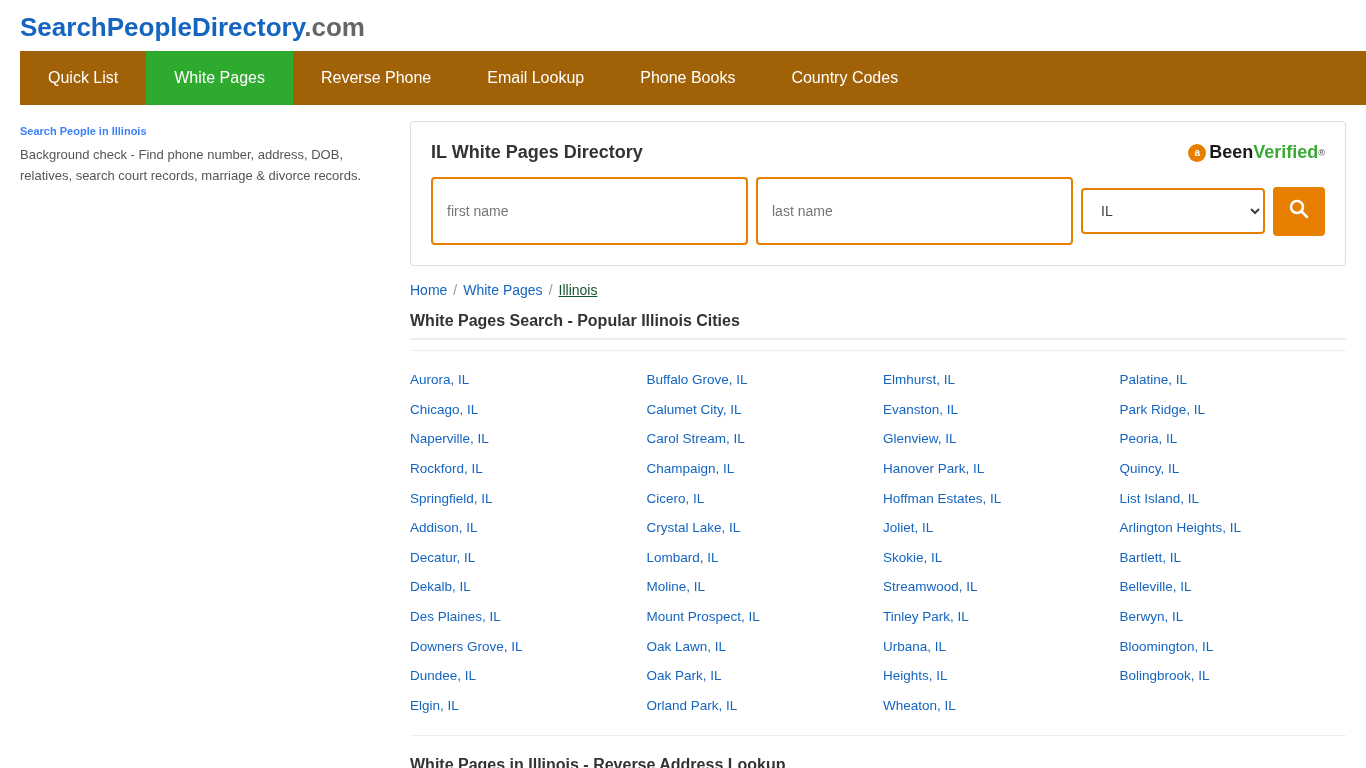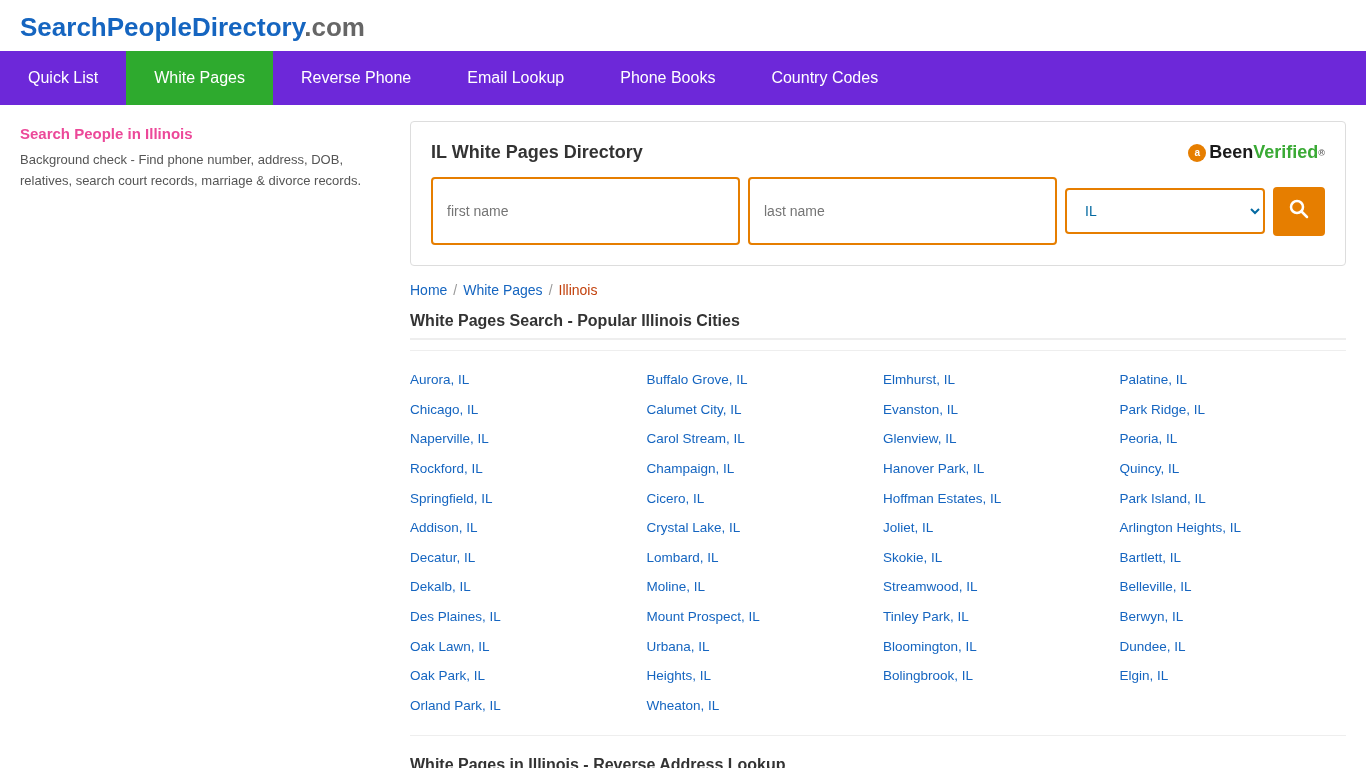--- a/index.html
+++ b/index.html
@@ -5,53 +5,53 @@
     * { margin: 0; padding: 0; box-sizing: border-box; }
     body { font-family: Arial, sans-serif; font-size: 14px; background: #fff; color: #333; }
 
     
     .site-header { padding: 12px 20px 8px 20px; }
     .site-logo { font-size: 26px; font-weight: bold; text-decoration: none; }
     .logo-blue { color: #1565c0; }
     .logo-gray { color: #666; }
 
     
-    .nav-bar { background: #6d28d9; display: flex; }
+    .nav-bar { background: #a16207; display: flex; margin-left: 20px; }
     .nav-item { padding: 18px 28px; color: #fff; font-size: 16px; font-weight: 500; cursor: pointer; text-decoration: none; display: flex; align-items: center; white-space: nowrap; }
     .nav-item.active { background: #2eaa2e; }
 
     
     .page-body { display: flex; padding: 0; }
 
     
     .sidebar { width: 390px; min-width: 390px; padding: 20px 20px 20px 20px; }
-    .sidebar-title { font-size: 15px; font-weight: bold; color: #ec4899; margin-bottom: 8px; }
+    .sidebar-title { font-size: 11px; font-weight: bold; color: #3b82f6; margin-bottom: 8px; }
     .sidebar-desc { font-size: 13px; color: #555; line-height: 1.6; }
 
     
     .main-content { flex: 1; padding: 16px 20px; }
 
     
     .search-panel { border: 1px solid #ddd; border-radius: 4px; padding: 20px; margin-bottom: 16px; background: #fff; }
     .search-panel-title { font-size: 18px; font-weight: bold; color: #333; margin-bottom: 14px; display: flex; justify-content: space-between; }
     .been-verified { display: flex; align-items: center; }
     .bv-circle { width: 18px; height: 18px; border-radius: 50%; background: #e67e00; color: #fff; font-size: 10px; display: inline-flex; align-items: center; justify-content: center; margin-right: 3px; font-weight: bold; }
     .bv-been { color: #1a1a1a; }
     .bv-verified { color: #3aaa35; font-weight: bold; }
 
     .search-form { display: flex; gap: 8px; align-items: center; }
     .search-input { flex: 1; padding: 24px 14px; border: 2px solid #e67e00; border-radius: 4px; font-size: 14px; outline: none; color: #999; }
-    .state-select { width: 200px; padding: 12px 14px; border: 2px solid #e67e00; border-radius: 4px; font-size: 14px; outline: none; color: #0369a1; background: #fff; appearance: auto; }
+    .state-select { width: 184px; padding: 12px 14px; border: 2px solid #e67e00; border-radius: 4px; font-size: 14px; outline: none; color: #404040; background: #fff; appearance: auto; }
     .search-btn { background: #e67e00; border: none; border-radius: 4px; padding: 12px 16px; cursor: pointer; color: #fff; font-size: 18px; display: flex; align-items: center; justify-content: center; min-width: 50px; }
 
     
     .breadcrumb { display: flex; align-items: center; gap: 6px; font-size: 14px; margin-bottom: 14px; color: #666; }
     .breadcrumb a { color: #1565c0; text-decoration: none; }
     .breadcrumb-sep { color: #999; }
-    .breadcrumb-current { color: #c2410c; }
+    .breadcrumb-current { color: #14532d; text-decoration: underline; }
 
     
     .section-title { font-size: 16px; font-weight: bold; color: #333; margin-bottom: 6px; padding-bottom: 8px; border-bottom: 2px solid #eee; }
     .section-divider { border: none; border-top: 1px solid #eee; margin: 10px 0 16px 0; }
 
     
     .city-grid { display: grid; grid-template-columns: repeat(4, 1fr); gap: 4px 10px; margin-bottom: 16px; }
     .city-link { color: #1565c0; text-decoration: none; font-size: 13.5px; line-height: 1.9; white-space: nowrap; }
 
     
@@ -144,37 +144,38 @@
         <a class="city-link" href="#">Carol Stream,  IL</a>
         <a class="city-link" href="#">Glenview,  IL</a>
         <a class="city-link" href="#">Peoria,  IL</a>
         <a class="city-link" href="#">Rockford,  IL</a>
         <a class="city-link" href="#">Champaign,  IL</a>
         <a class="city-link" href="#">Hanover Park,  IL</a>
         <a class="city-link" href="#">Quincy,  IL</a>
         <a class="city-link" href="#">Springfield,  IL</a>
         <a class="city-link" href="#">Cicero,  IL</a>
         <a class="city-link" href="#">Hoffman Estates,  IL</a>
-        <a class="city-link" href="#">Park Island,  IL</a>
+        <a class="city-link" href="#">List Island,  IL</a>
         <a class="city-link" href="#">Addison,  IL</a>
         <a class="city-link" href="#">Crystal Lake,  IL</a>
         <a class="city-link" href="#">Joliet,  IL</a>
         <a class="city-link" href="#">Arlington Heights,  IL</a>
         <a class="city-link" href="#">Decatur,  IL</a>
         <a class="city-link" href="#">Lombard,  IL</a>
         <a class="city-link" href="#">Skokie,  IL</a>
         <a class="city-link" href="#">Bartlett,  IL</a>
         <a class="city-link" href="#">Dekalb,  IL</a>
         <a class="city-link" href="#">Moline,  IL</a>
         <a class="city-link" href="#">Streamwood,  IL</a>
         <a class="city-link" href="#">Belleville,  IL</a>
         <a class="city-link" href="#">Des Plaines,  IL</a>
         <a class="city-link" href="#">Mount Prospect,  IL</a>
         <a class="city-link" href="#">Tinley Park,  IL</a>
         <a class="city-link" href="#">Berwyn,  IL</a>
+        <a class="city-link" href="#">Downers Grove,  IL</a>
         <a class="city-link" href="#">Oak Lawn,  IL</a>
         <a class="city-link" href="#">Urbana,  IL</a>
         <a class="city-link" href="#">Bloomington,  IL</a>
         <a class="city-link" href="#">Dundee,  IL</a>
         <a class="city-link" href="#">Oak Park,  IL</a>
         <a class="city-link" href="#">Heights,  IL</a>
         <a class="city-link" href="#">Bolingbrook,  IL</a>
         <a class="city-link" href="#">Elgin,  IL</a>
         <a class="city-link" href="#">Orland Park,  IL</a>
         <a class="city-link" href="#">Wheaton,  IL</a>

